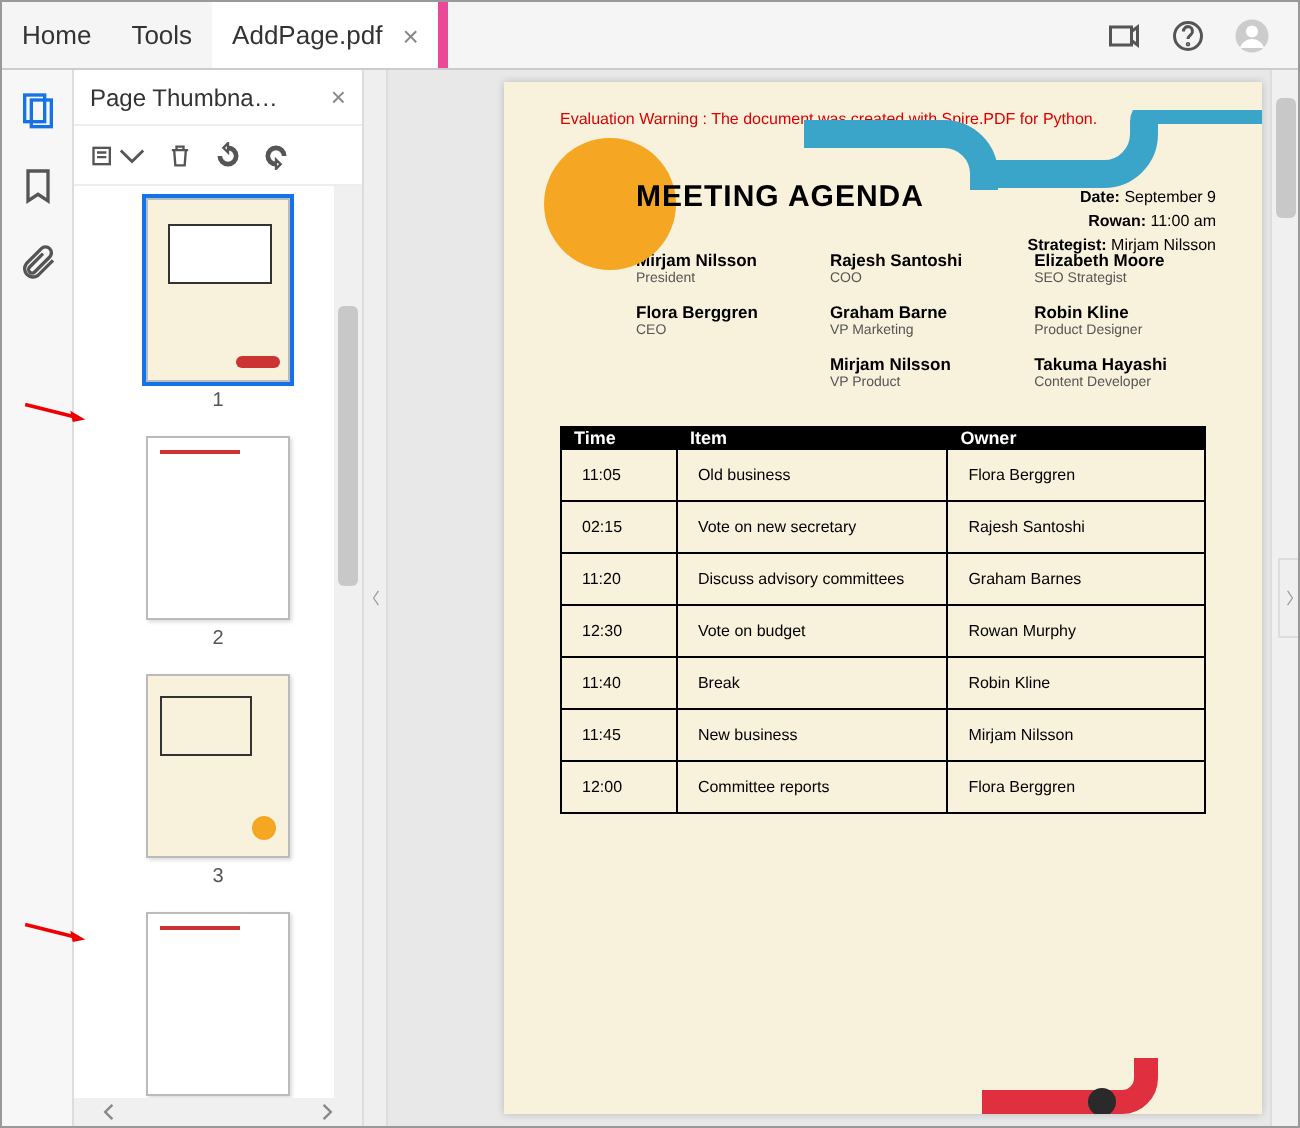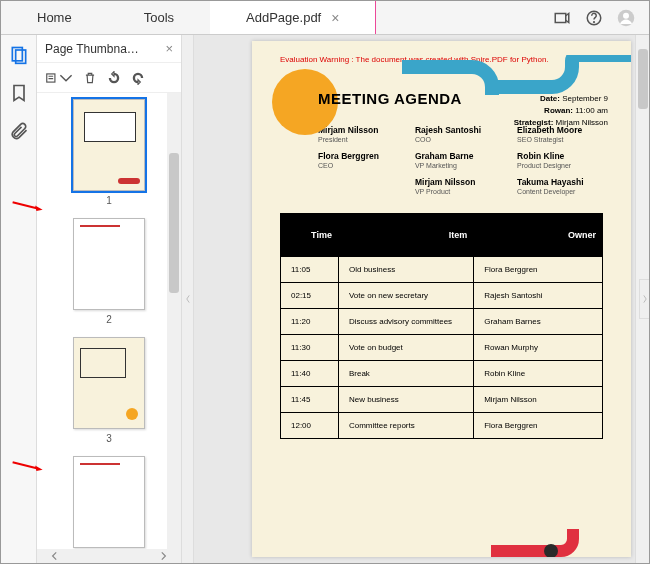--- a/index.html
+++ b/index.html
@@ -1,19 +1,19 @@
 <!DOCTYPE html>
 <html><head>
 <meta charset="utf-8">
 <style>
 * { margin: 0; padding: 0; box-sizing: border-box; }
 body { font-family: Arial, sans-serif; font-size: 12px; background: #fff; width: 650px; height: 564px; overflow: hidden; border: 1px solid #999; }
 .topbar { height: 34px; display: flex; align-items: stretch; border-bottom: 1px solid #ccc; background: #f5f5f5; }
-.tab { padding: 0 36px; display: flex; align-items: center; font-size: 13px; color: #333; cursor: pointer; position: relative; }
-.tab.file { background: #fff; border-right: 1px solid #ec4899; }
+.tab { padding: 0 10px; display: flex; align-items: center; font-size: 13px; color: #333; cursor: pointer; position: relative; }
+.tab.file { background: #fff; border-right: 5px solid #ec4899; }
 .tab.file .close { margin-left: 10px; font-size: 14px; color: #888; }
 .topbar-right { margin-left: auto; display: flex; align-items: center; gap: 14px; padding-right: 14px; }
 .icon-btn { width: 18px; height: 18px; display: flex; align-items: center; justify-content: center; color: #555; cursor: pointer; }
 .main { display: flex; height: calc(100% - 34px); }
 .leftrail { width: 36px; background: #f7f7f7; border-right: 1px solid #ddd; display: flex; flex-direction: column; align-items: center; padding-top: 10px; gap: 18px; }
 .leftrail .rail-icon { width: 20px; height: 20px; color: #555; cursor: pointer; }
 .leftrail .rail-icon.active { color: #1473e6; }
 .thumbnails { width: 145px; background: #fff; border-right: 1px solid #ddd; display: flex; flex-direction: column; position: relative; }
 .thumb-header { height: 28px; display: flex; align-items: center; padding: 0 8px; font-size: 12px; color: #333; border-bottom: 1px solid #eee; }
 .thumb-header .close-x { margin-left: auto; color: #888; cursor: pointer; font-size: 13px; }
@@ -47,21 +47,21 @@
 .decor-blue { position: absolute; top: 14px; left: 150px; width: 280px; height: 40px; }
 .decor-circle { position: absolute; top: 28px; left: 20px; width: 66px; height: 66px; background: #f5a623; border-radius: 50%; z-index: 0; }
 .agenda-title { position: relative; z-index: 1; font-size: 15px; font-weight: bold; margin-top: 26px; margin-left: 38px; margin-bottom: 18px; letter-spacing: 0.5px; }
 .meta { position: absolute; top: 52px; right: 23px; font-size: 8px; line-height: 1.5; text-align: right; }
 .meta b { font-weight: bold; }
 .people { display: flex; gap: 36px; margin-left: 38px; margin-bottom: 18px; margin-top: 4px; }
 .people-col { display: flex; flex-direction: column; gap: 8px; }
 .person-name { font-size: 8.5px; font-weight: bold; }
 .person-role { font-size: 7px; color: #555; margin-top: 1px; }
 .agenda-table { width: 100%; border-collapse: collapse; margin-top: 6px; }
-.agenda-table thead th { background: #000; color: #fff; font-size: 9px; font-weight: bold; padding: 16px 6px; border: 1px solid #000; text-align: right; }
+.agenda-table thead th { background: #000; color: #fff; font-size: 9px; font-weight: bold; padding: 0 6px; border: 1px solid #000; text-align: left; }
 .agenda-table td { border: 1px solid #000; font-size: 8px; padding: 8px 10px; }
 .agenda-table td:first-child { width: 18%; }
 .agenda-table td:nth-child(2) { width: 42%; }
 .decor-bottom { position: absolute; bottom: -2px; right: 20px; width: 120px; height: 30px; }
 .vscroll { position: absolute; right: 0; top: 0; width: 14px; height: 100%; background: #f0f0f0; border-left: 1px solid #ddd; }
 .vscroll-thumb { position: absolute; top: 14px; left: 2px; width: 10px; height: 60px; background: #c8c8c8; border-radius: 3px; }
 .right-handle { position: absolute; right: 0; top: 50%; transform: translateY(-50%); width: 10px; height: 40px; background: #efefef; border: 1px solid #ddd; border-right: none; display: flex; align-items: center; justify-content: center; }
 </style>
 </head>
 <body>
@@ -250,21 +250,21 @@
               <td>02:15</td>
               <td>Vote on new secretary</td>
               <td>Rajesh Santoshi</td>
             </tr>
             <tr>
               <td>11:20</td>
               <td>Discuss advisory committees</td>
               <td>Graham Barnes</td>
             </tr>
             <tr>
-              <td>11:30</td>
+              <td>12:30</td>
               <td>Vote on budget</td>
               <td>Rowan Murphy</td>
             </tr>
             <tr>
               <td>11:40</td>
               <td>Break</td>
               <td>Robin Kline</td>
             </tr>
             <tr>
               <td>11:45</td>

